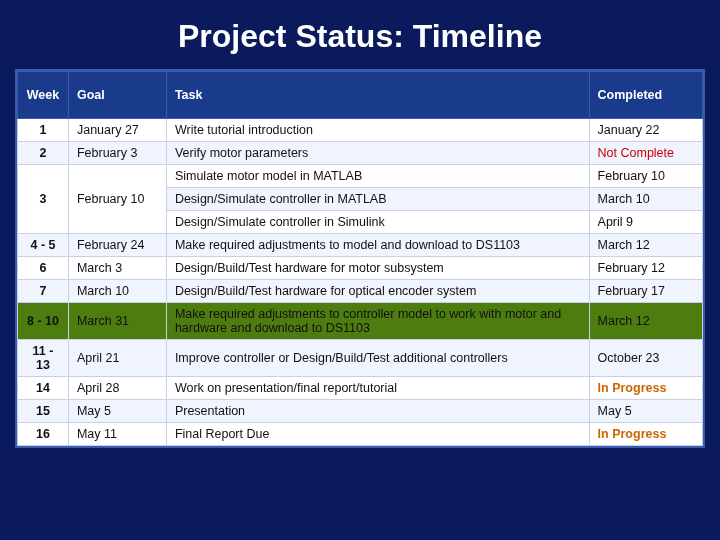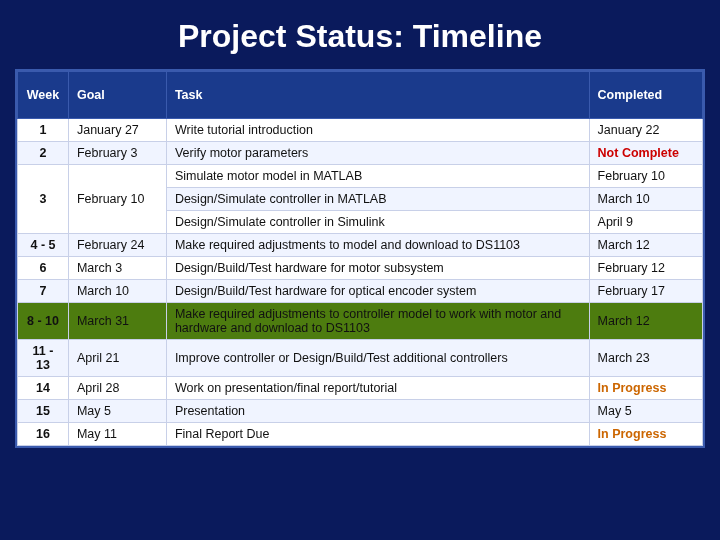--- a/index.html
+++ b/index.html
@@ -51,21 +51,21 @@
     }
     tbody td {
       padding: 4px 8px;
       border: 1px solid #c8d0e8;
       vertical-align: middle;
     }
     .col-week { width: 42px; text-align: center; }
     .col-goal { width: 95px; }
     .col-task { width: 410px; }
     .col-completed { width: 110px; }
-    .status-not-complete { color: #cc0000; font-weight: bold; }
+    .status-not-complete { color: #cc0000; font-weight: normal; }
     .status-in-progress { color: #cc6600; font-weight: bold; }
     .status-normal { color: #111; }
     .week-cell { text-align: center; font-weight: bold; }
   </style>
 </head>
 <body>
 
 <div class="page-title">Project Status: Timeline</div>
 
 <div class="table-wrapper">
@@ -126,21 +126,21 @@
         <tr style="background: #4d7c0f;">
           <td class="week-cell">8 - 10</td>
           <td>March 31</td>
           <td>Make required adjustments to controller model to work with motor and hardware and download to DS1103</td>
           <td class="status-normal">March 12</td>
         </tr>
         <tr style="background: rgb(240, 244, 255); margin-left: 42px;">
           <td class="week-cell">11 - 13</td>
           <td>April 21</td>
           <td>Improve controller or Design/Build/Test additional controllers</td>
-          <td class="status-normal">March 23</td>
+          <td class="status-normal">October 23</td>
         </tr>
         <tr style="background: white;">
           <td class="week-cell">14</td>
           <td>April 28</td>
           <td>Work on presentation/final report/tutorial</td>
           <td class="status-in-progress">In Progress</td>
         </tr>
         <tr style="background: rgb(240, 244, 255);">
           <td class="week-cell">15</td>
           <td>May 5</td>

